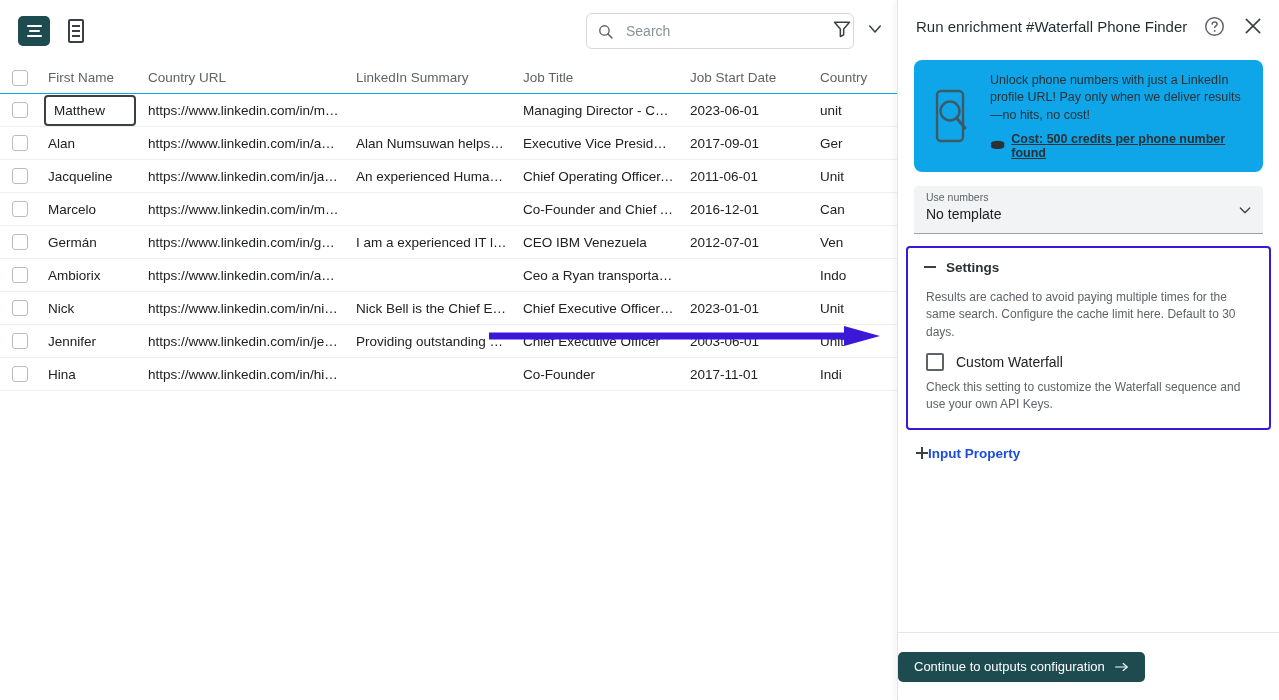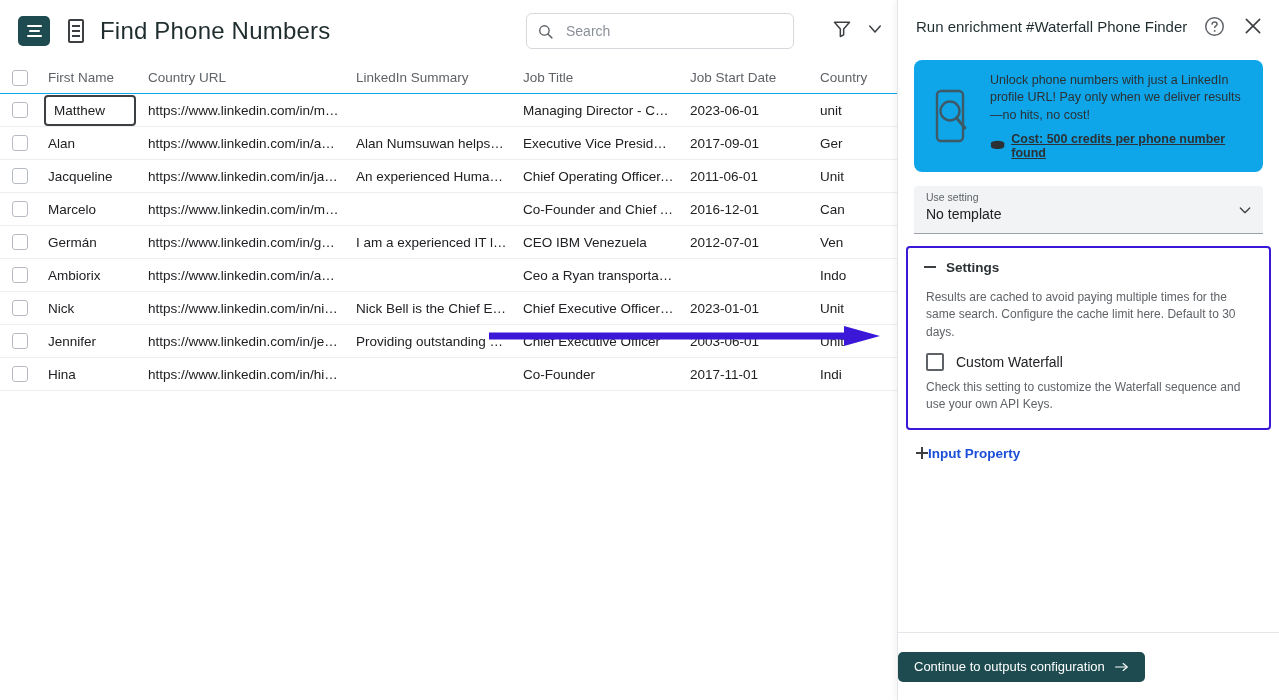--- a/index.html
+++ b/index.html
@@ -56,21 +56,21 @@
 
   .page-title {
     margin-left: 16px;
     font-size: 24px;
     color: #1f2d2f;
     letter-spacing: .2px;
     white-space: nowrap;
   }
 
   .search-wrap {
-    position: absolute; left: 526px; top: 13px;
+    position: absolute; left: 586px; top: 13px;
     width: 268px; height: 36px;
     border: 1px solid #d5d9dd;
     border-radius: 6px;
     display: flex; align-items: center;
     padding: 0 10px;
     background: #fff;
   }
   .search-wrap input {
     border: none; outline: none;
     font-size: 14px; color: #3c4043;
@@ -269,21 +269,20 @@
 
   <div class="main">
 
     <div class="topbar">
       <div class="hamburger">
         <span></span>
           <span></span>
           <span></span>
       </div>
       <div class="doc-icon"></div>
-      <div class="page-title">Find Phone Numbers</div>
 
       <div class="search-wrap">
         <svg width="17" height="17" viewBox="0 0 24 24">
           <circle cx="10.5" cy="10.5" r="6.6" fill="none" stroke="#5f6368" stroke-width="2"></circle>
           <line x1="15.4" y1="15.4" x2="21" y2="21" stroke="#5f6368" stroke-width="2" stroke-linecap="round"></line>
         </svg>
         <input type="text" placeholder="Search" style="">
       </div>
 
       <svg class="filter-btn" viewBox="0 0 24 24">
@@ -453,21 +452,21 @@
           <svg width="16" height="11" viewBox="0 0 16 11">
             <ellipse cx="8" cy="3.2" rx="7" ry="2.7" fill="#2b3134"></ellipse>
             <path d="M1 3.4v3.2c0 1.5 3.1 2.7 7 2.7s7-1.2 7-2.7V3.4" fill="#2b3134"></path>
           </svg>
           <u>Cost: 500 credits per phone number found</u>
         </div>
       </div>
     </div>
 
     <div class="field">
-      <div class="field-label">Use setting</div>
+      <div class="field-label">Use numbers</div>
       <div class="field-value">No template</div>
       <svg class="chev" width="16" height="16" viewBox="0 0 24 24">
         <path d="M5 9l7 7 7-7" fill="none" stroke="#3c4043" stroke-width="2" stroke-linecap="round" stroke-linejoin="round"></path>
       </svg>
     </div>
 
     <div class="settings-box">
       <div class="sect-header">
         <span class="minus"></span>
         <span>Settings</span>

